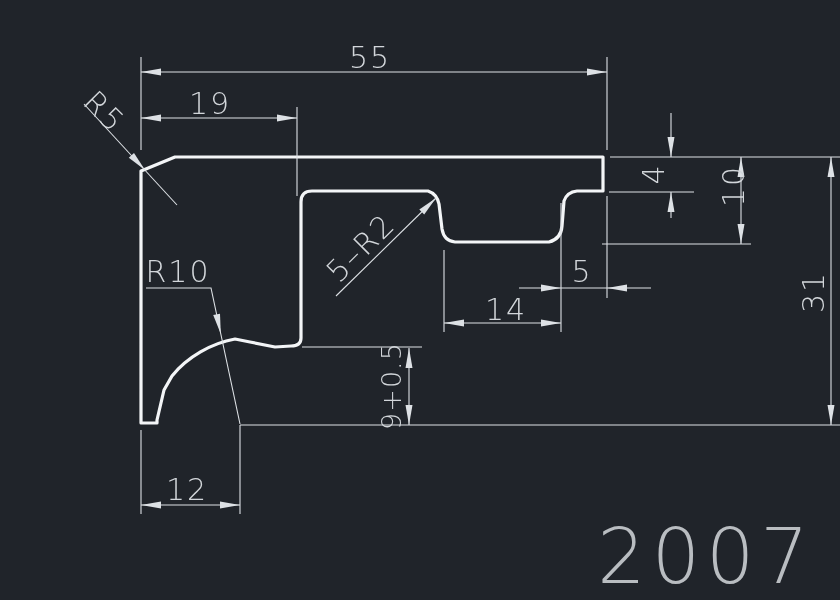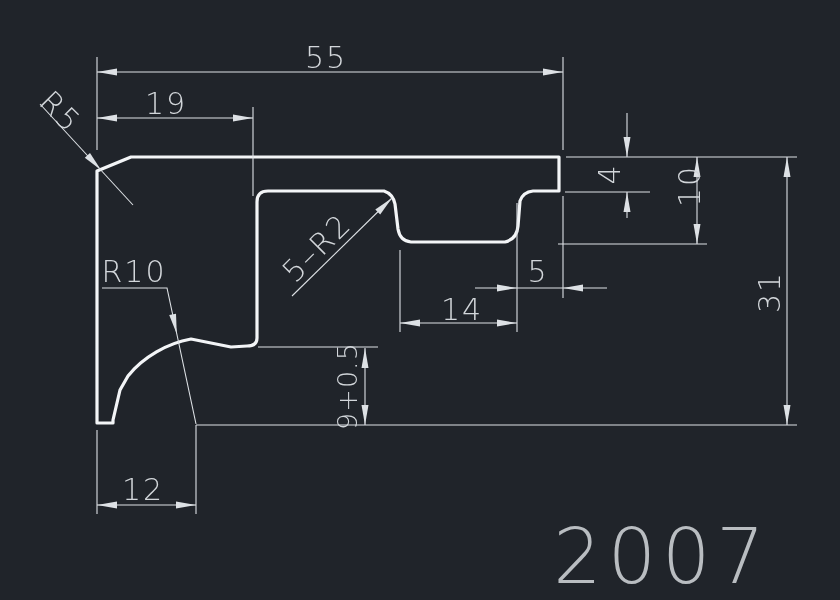--- a/index.html
+++ b/index.html
@@ -7,20 +7,21 @@
     padding: 0;
     width: 840px;
     height: 600px;
     overflow: hidden;
     background: #20242a;
   }
   .canvas-wrap {
     position: relative;
     width: 720px;
     height: 600px;
+    margin-left: 44px;
   }
   svg {
     display: block;
   }
   text {
     font-family: "DejaVu Sans", "Liberation Sans", sans-serif;
     font-weight: 200;
   }
   .dim-text {
     font-size: 30px;

